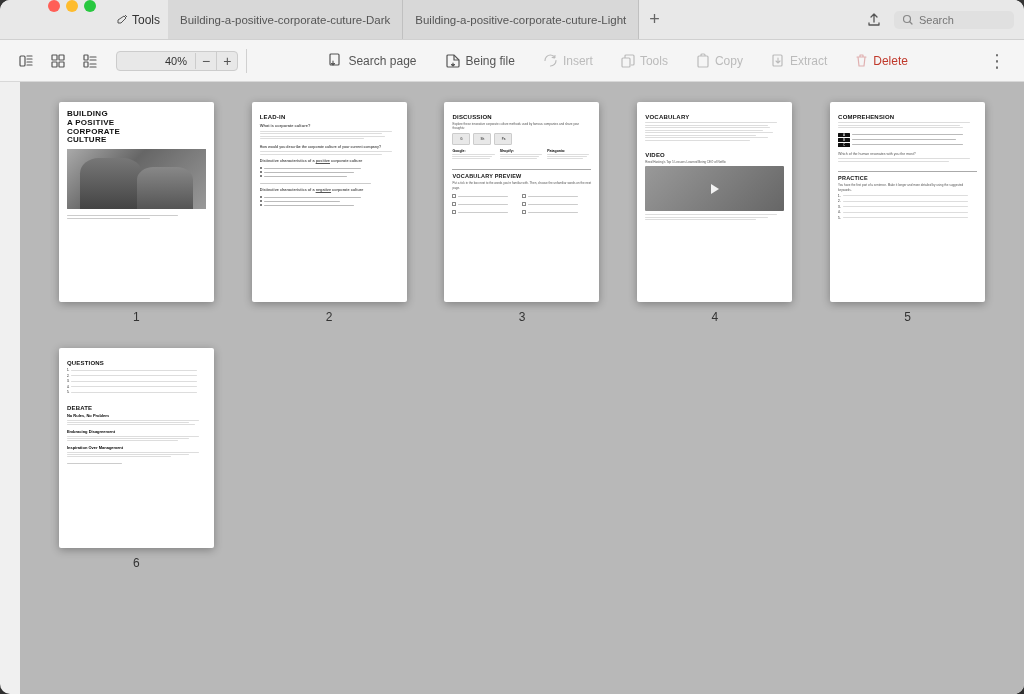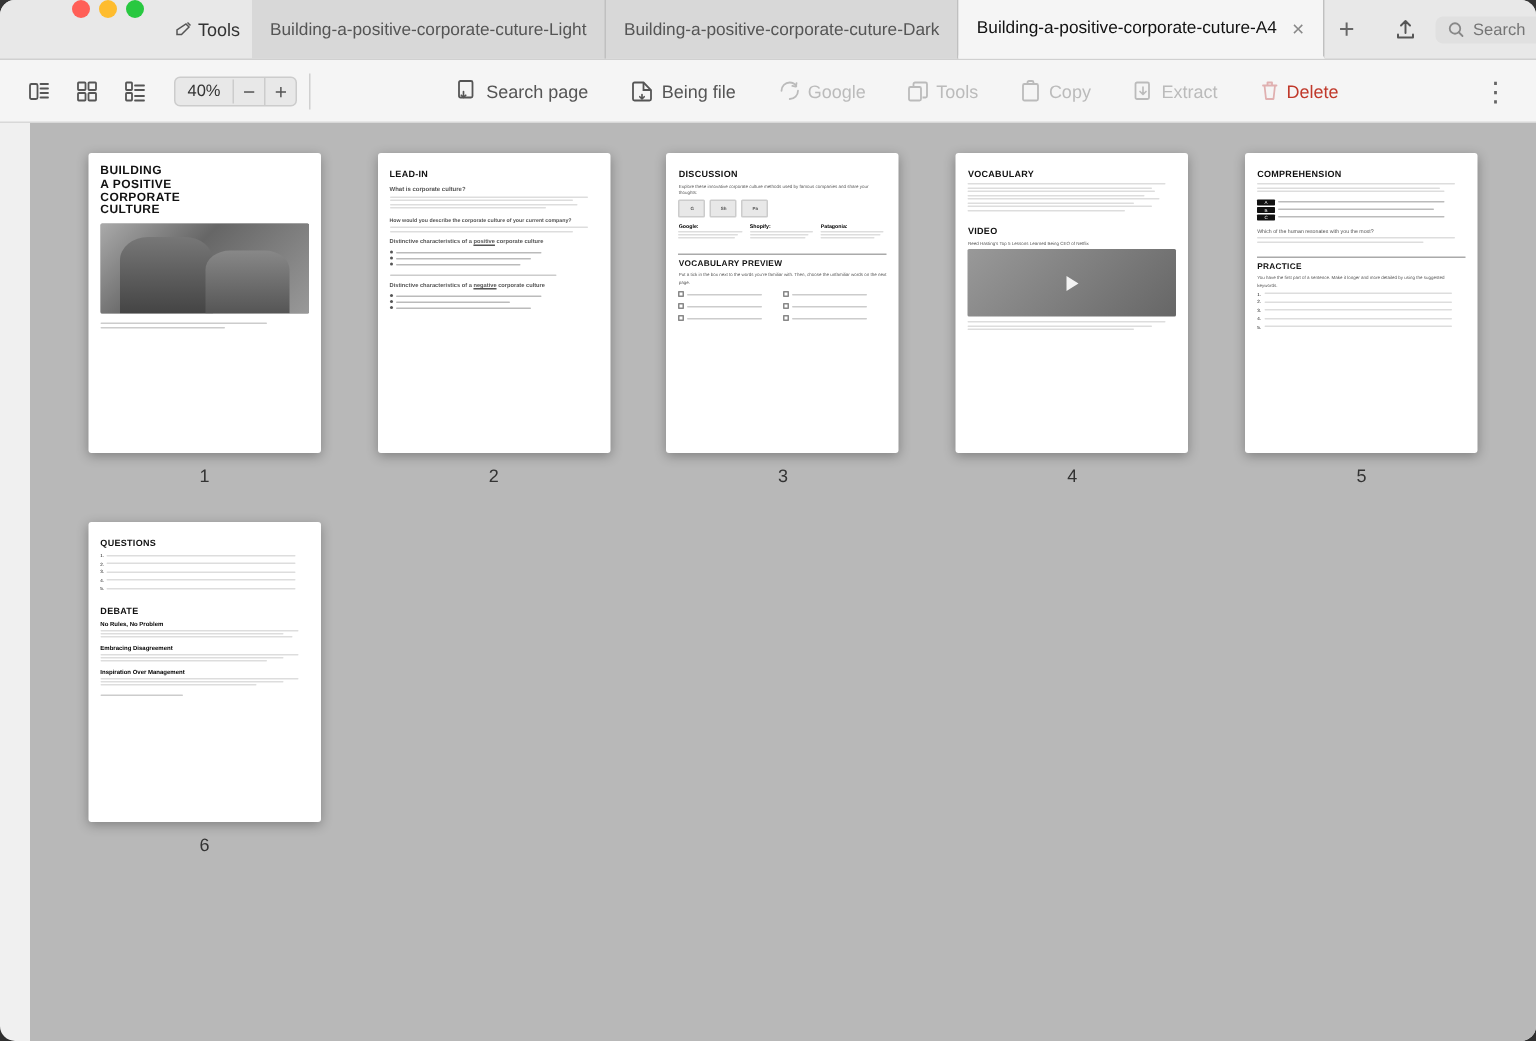--- a/index.html
+++ b/index.html
@@ -173,20 +173,21 @@
       border: 1px solid transparent;
     }
 
     .zoom-control {
       display: flex;
       align-items: center;
       background: #e8e8e8;
       border-radius: 4px;
       border: 1px solid #ccc;
       overflow: hidden;
+      padding-left: 40px;
     }
 
     .zoom-label {
       padding: 2px 8px;
       font-size: 11px;
       color: #333;
       border-right: 1px solid #ccc;
     }
 
     .zoom-btn {
@@ -353,28 +354,24 @@
     <div class="tools-menu">
       <svg width="12" height="12" viewBox="0 0 12 12" fill="none">
         <path d="M8 2L10 4L5 9L2 9L2 6Z" stroke="#555" stroke-width="1" fill="none"></path>
         <path d="M9 1L11 3" stroke="#555" stroke-width="1"></path>
       </svg>
       <span>Tools</span>
     </div>
 
     <div class="tabs">
       <div class="tab">
+        <span>Building-a-positive-corporate-cuture-Dark</span>
+      </div>
+      <div class="tab">
         <span>Building-a-positive-corporate-cuture-Light</span>
-      </div>
-      <div class="tab">
-        <span>Building-a-positive-corporate-cuture-Dark</span>
-      </div>
-      <div class="tab active">
-        <span>Building-a-positive-corporate-cuture-A4</span>
-        <span class="close-tab">×</span>
       </div>
       <div class="tab-new">+</div>
     </div>
 
     <div class="window-actions">
       <div class="share-btn">
         <svg width="16" height="16" viewBox="0 0 16 16" fill="none">
           <path d="M8 2V10M8 2L5 5M8 2L11 5M3 11V13H13V11" stroke="#555" stroke-width="1.3" stroke-linecap="round" stroke-linejoin="round"></path>
         </svg>
       </div>
@@ -450,21 +447,21 @@
         <span>Being file</span>
       </div>
 
       <div class="toolbar-action disabled">
         <span class="action-icon">
           <svg width="15" height="15" viewBox="0 0 15 15" fill="none">
             <path d="M2 7.5C2 4.46 4.46 2 7.5 2c1.8 0 3.4.9 4.4 2.3M13 7.5C13 10.54 10.54 13 7.5 13" stroke="#bbb" stroke-width="1.2" stroke-linecap="round"></path>
             <path d="M12 2.5L11.5 4.8L9.2 4.3" stroke="#bbb" stroke-width="1.2" stroke-linecap="round" stroke-linejoin="round"></path>
           </svg>
         </span>
-        <span>Google</span>
+        <span>Insert</span>
       </div>
 
       <div class="toolbar-action disabled">
         <span class="action-icon">
           <svg width="14" height="14" viewBox="0 0 14 14" fill="none">
             <rect x="1" y="4" width="8" height="9" rx="1" stroke="#bbb" stroke-width="1.2"></rect>
             <path d="M4 4V2a1 1 0 011-1h7a1 1 0 011 1v8a1 1 0 01-1 1h-2" stroke="#bbb" stroke-width="1.2"></path>
           </svg>
         </span>
         <span>Tools</span>

